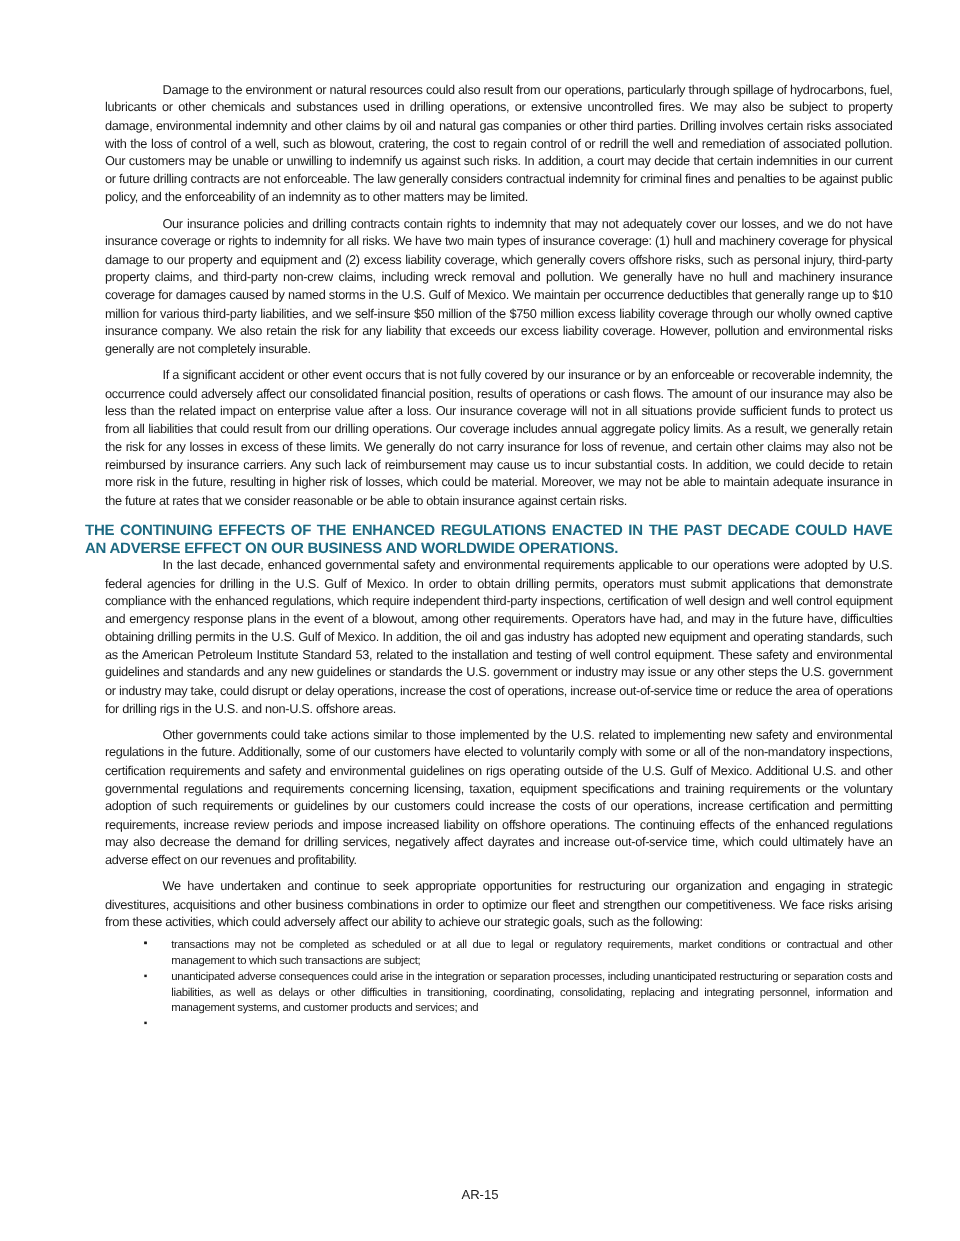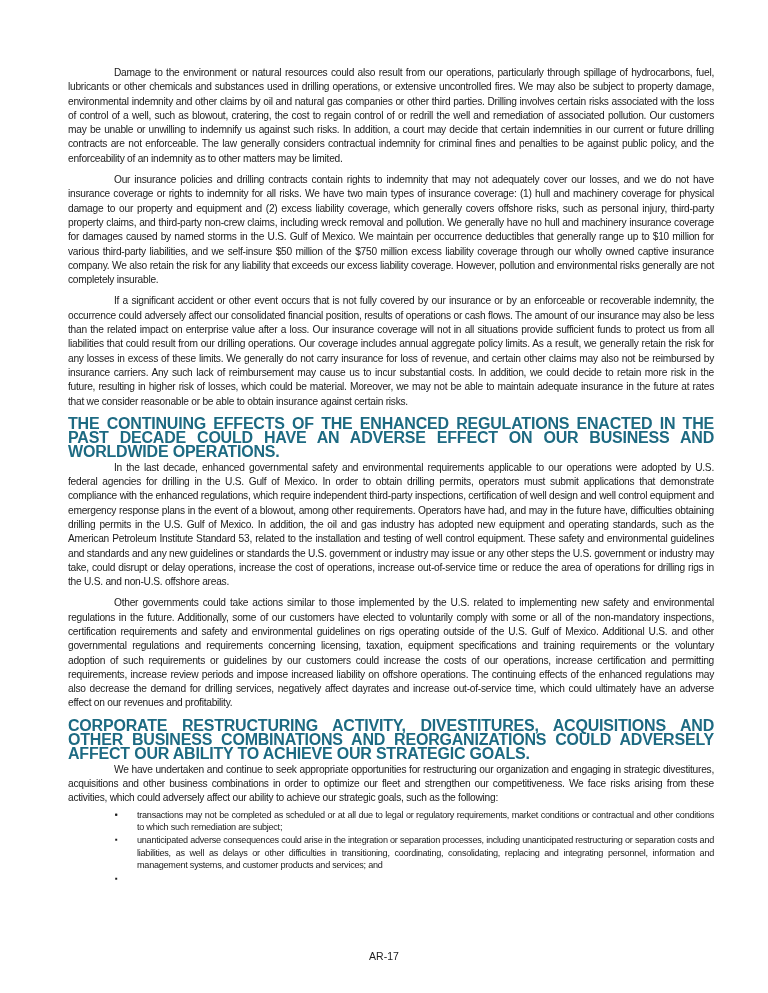--- a/index.html
+++ b/index.html
@@ -3,23 +3,23 @@
 <meta charset="utf-8">
 <style>
   html, body { margin: 0; padding: 0; background: #ffffff; }
   body { width: 768px; height: 993px; position: relative; overflow: hidden; }
   .page {
     position: absolute; left: 68px; top: 66px; width: 646px;
     font-family: "Liberation Sans", sans-serif;
     font-size: 10.2px; line-height: 14.3px; color: #1a1a1a;
     letter-spacing: -0.25px;
   }
-  p { margin: 0 0 7px 0; text-align: justify; text-indent: 46px; }
+  p { margin: 0 0 7px 16px; text-align: justify; text-indent: 46px; }
   h2 {
-    margin: 8px 0 1px 0; font-size: 16px; line-height: 14.3px;
+    margin: 8px 0 1px 0; font-size: 12px; line-height: 14.3px;
     font-weight: bold; color: #1d6a82; text-align: justify;
     letter-spacing: -0.2px;
   }
   h2 + p { margin-top: 0; }
   ul { list-style: none; margin: 0; padding: 0; }
   li {
     position: relative; padding-left: 69px; font-size: 9.1px; line-height: 12.6px;
     text-align: justify; margin-bottom: 0.5px;
   }
   li .bullet { position: absolute; left: 47px; top: 0; font-size: 8px; }
@@ -33,33 +33,32 @@
 
 <div class="page">
   <p>Damage to the environment or natural resources could also result from our operations, particularly through spillage of hydrocarbons, fuel, lubricants or other chemicals and substances used in drilling operations, or extensive uncontrolled fires.  We may also be subject to property damage, environmental indemnity and other claims by oil and natural gas companies or other third parties.  Drilling involves certain risks associated with the loss of control of a well, such as blowout, cratering, the cost to regain control of or redrill the well and remediation of associated pollution.  Our customers may be unable or unwilling to indemnify us against such risks.  In addition, a court may decide that certain indemnities in our current or future drilling contracts are not enforceable.  The law generally considers contractual indemnity for criminal fines and penalties to be against public policy, and the enforceability of an indemnity as to other matters may be limited.</p>
   <p>Our insurance policies and drilling contracts contain rights to indemnity that may not adequately cover our losses, and we do not have insurance coverage or rights to indemnity for all risks.  We have two main types of insurance coverage: (1) hull and machinery coverage for physical damage to our property and equipment and (2) excess liability coverage, which generally covers offshore risks, such as personal injury, third-party property claims, and third-party non-crew claims, including wreck removal and pollution.  We generally have no hull and machinery insurance coverage for damages caused by named storms in the U.S. Gulf of Mexico.  We maintain per occurrence deductibles that generally range up to $10 million for various third-party liabilities, and we self-insure $50 million of the $750 million excess liability coverage through our wholly owned captive insurance company.  We also retain the risk for any liability that exceeds our excess liability coverage.  However, pollution and environmental risks generally are not completely insurable.</p>
   <p>If a significant accident or other event occurs that is not fully covered by our insurance or by an enforceable or recoverable indemnity, the occurrence could adversely affect our consolidated financial position, results of operations or cash flows.  The amount of our insurance may also be less than the related impact on enterprise value after a loss.  Our insurance coverage will not in all situations provide sufficient funds to protect us from all liabilities that could result from our drilling operations.  Our coverage includes annual aggregate policy limits.  As a result, we generally retain the risk for any losses in excess of these limits.  We generally do not carry insurance for loss of revenue, and certain other claims may also not be reimbursed by insurance carriers.  Any such lack of reimbursement may cause us to incur substantial costs.  In addition, we could decide to retain more risk in the future, resulting in higher risk of losses, which could be material.  Moreover, we may not be able to maintain adequate insurance in the future at rates that we consider reasonable or be able to obtain insurance against certain risks.</p>
 
   <h2>THE CONTINUING EFFECTS OF THE ENHANCED REGULATIONS ENACTED IN THE PAST DECADE COULD HAVE AN ADVERSE EFFECT ON OUR BUSINESS AND WORLDWIDE OPERATIONS.</h2>
   <p>In the last decade, enhanced governmental safety and environmental requirements applicable to our operations were adopted by U.S. federal agencies for drilling in the U.S. Gulf of Mexico.  In order to obtain drilling permits, operators must submit applications that demonstrate compliance with the enhanced regulations, which require independent third-party inspections, certification of well design and well control equipment and emergency response plans in the event of a blowout, among other requirements.  Operators have had, and may in the future have, difficulties obtaining drilling permits in the U.S. Gulf of Mexico.  In addition, the oil and gas industry has adopted new equipment and operating standards, such as the American Petroleum Institute Standard 53, related to the installation and testing of well control equipment.  These safety and environmental guidelines and standards and any new guidelines or standards the U.S. government or industry may issue or any other steps the U.S. government or industry may take, could disrupt or delay operations, increase the cost of operations, increase out-of-service time or reduce the area of operations for drilling rigs in the U.S. and non-U.S. offshore areas.</p>
   <p>Other governments could take actions similar to those implemented by the U.S. related to implementing new safety and environmental regulations in the future.  Additionally, some of our customers have elected to voluntarily comply with some or all of the non-mandatory inspections, certification requirements and safety and environmental guidelines on rigs operating outside of the U.S. Gulf of Mexico.  Additional U.S. and other governmental regulations and requirements concerning licensing, taxation, equipment specifications and training requirements or the voluntary adoption of such requirements or guidelines by our customers could increase the costs of our operations, increase certification and permitting requirements, increase review periods and impose increased liability on offshore operations.  The continuing effects of the enhanced regulations may also decrease the demand for drilling services, negatively affect dayrates and increase out-of-service time, which could ultimately have an adverse effect on our revenues and profitability.</p>
 
-  <h2>CORPORATE RESTRUCTURING ACTIVITY, DIVESTITURES, ACQUISITIONS AND OTHER BUSINESS COMBINATIONS AND REORGANIZATIONS COULD ADVERSELY AFFECT OUR ABILITY TO ACHIEVE OUR STRATEGIC GOALS.</h2>
   <p style="margin-bottom:3px;">We have undertaken and continue to seek appropriate opportunities for restructuring our organization and engaging in strategic divestitures, acquisitions and other business combinations in order to optimize our fleet and strengthen our competitiveness.  We face risks arising from these activities, which could adversely affect our ability to achieve our strategic goals, such as the following:</p>
   <ul>
     <li>
       <span class="bullet">▪</span>
     </li>
     <li>
       <span class="bullet">▪</span>
-      <span>transactions may not be completed as scheduled or at all due to legal or regulatory requirements, market conditions or contractual and other conditions to which such remediation are subject;</span>
+      <span>transactions may not be completed as scheduled or at all due to legal or regulatory requirements, market conditions or contractual and other management to which such transactions are subject;</span>
     </li>
     <li>
       <span class="bullet">▪</span>
       <span>unanticipated adverse consequences could arise in the integration or separation processes, including unanticipated restructuring or separation costs and liabilities, as well as delays or other difficulties in transitioning, coordinating, consolidating, replacing and integrating personnel, information and management systems, and customer products and services; and</span>
     </li>
     <li>
       <span class="bullet">▪</span>
     </li>
   </ul>
 </div>
 
-<div class="footer">AR-17</div>
+<div class="footer">AR-15</div>
 
 </body></html>

